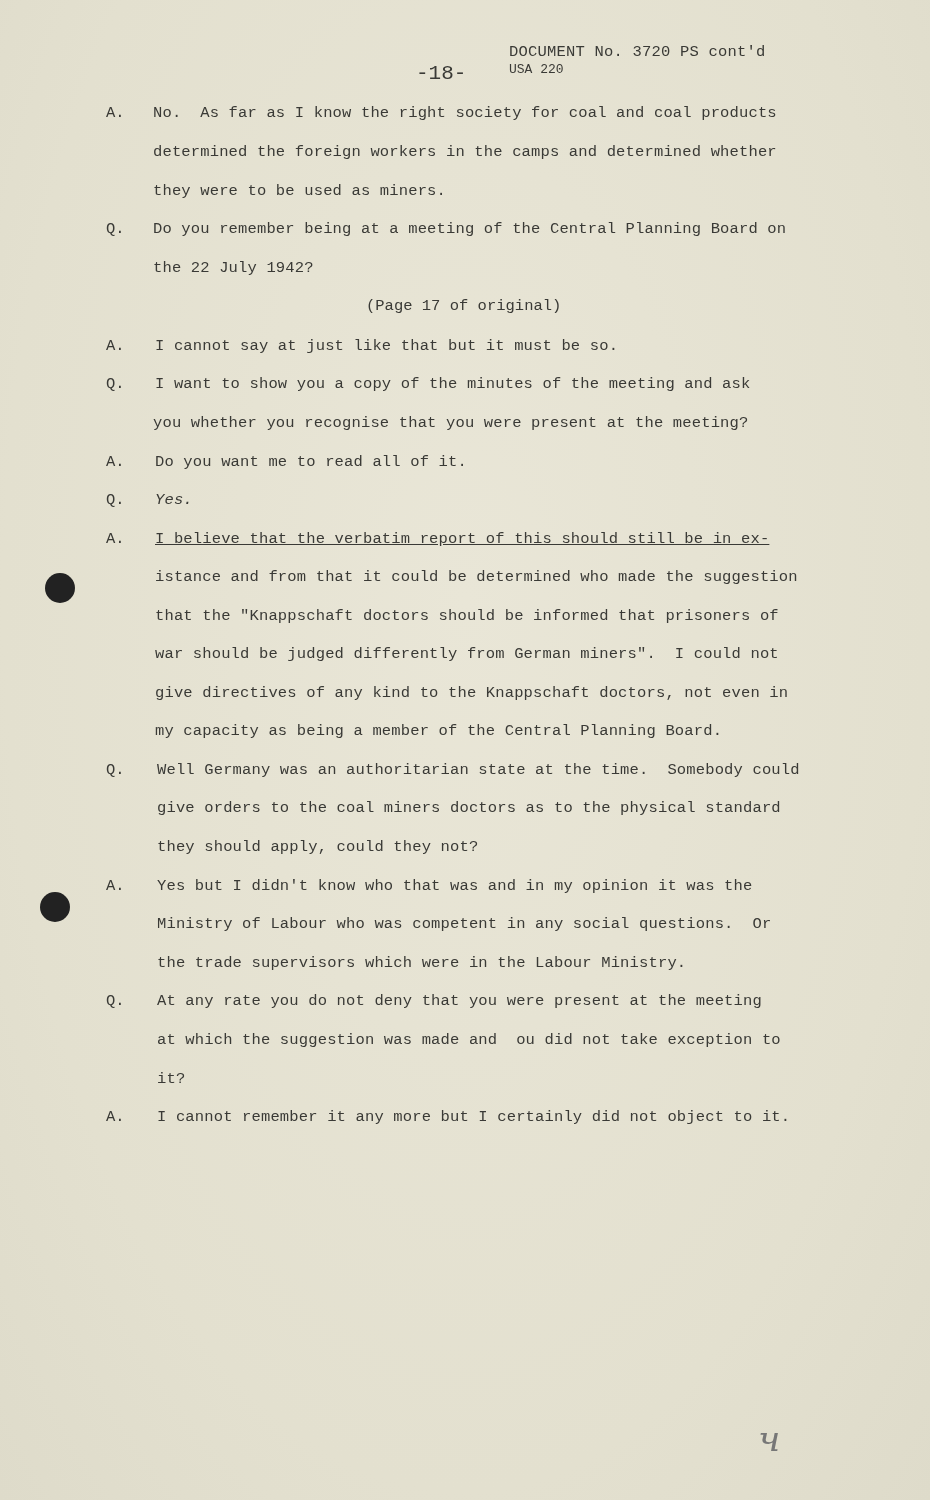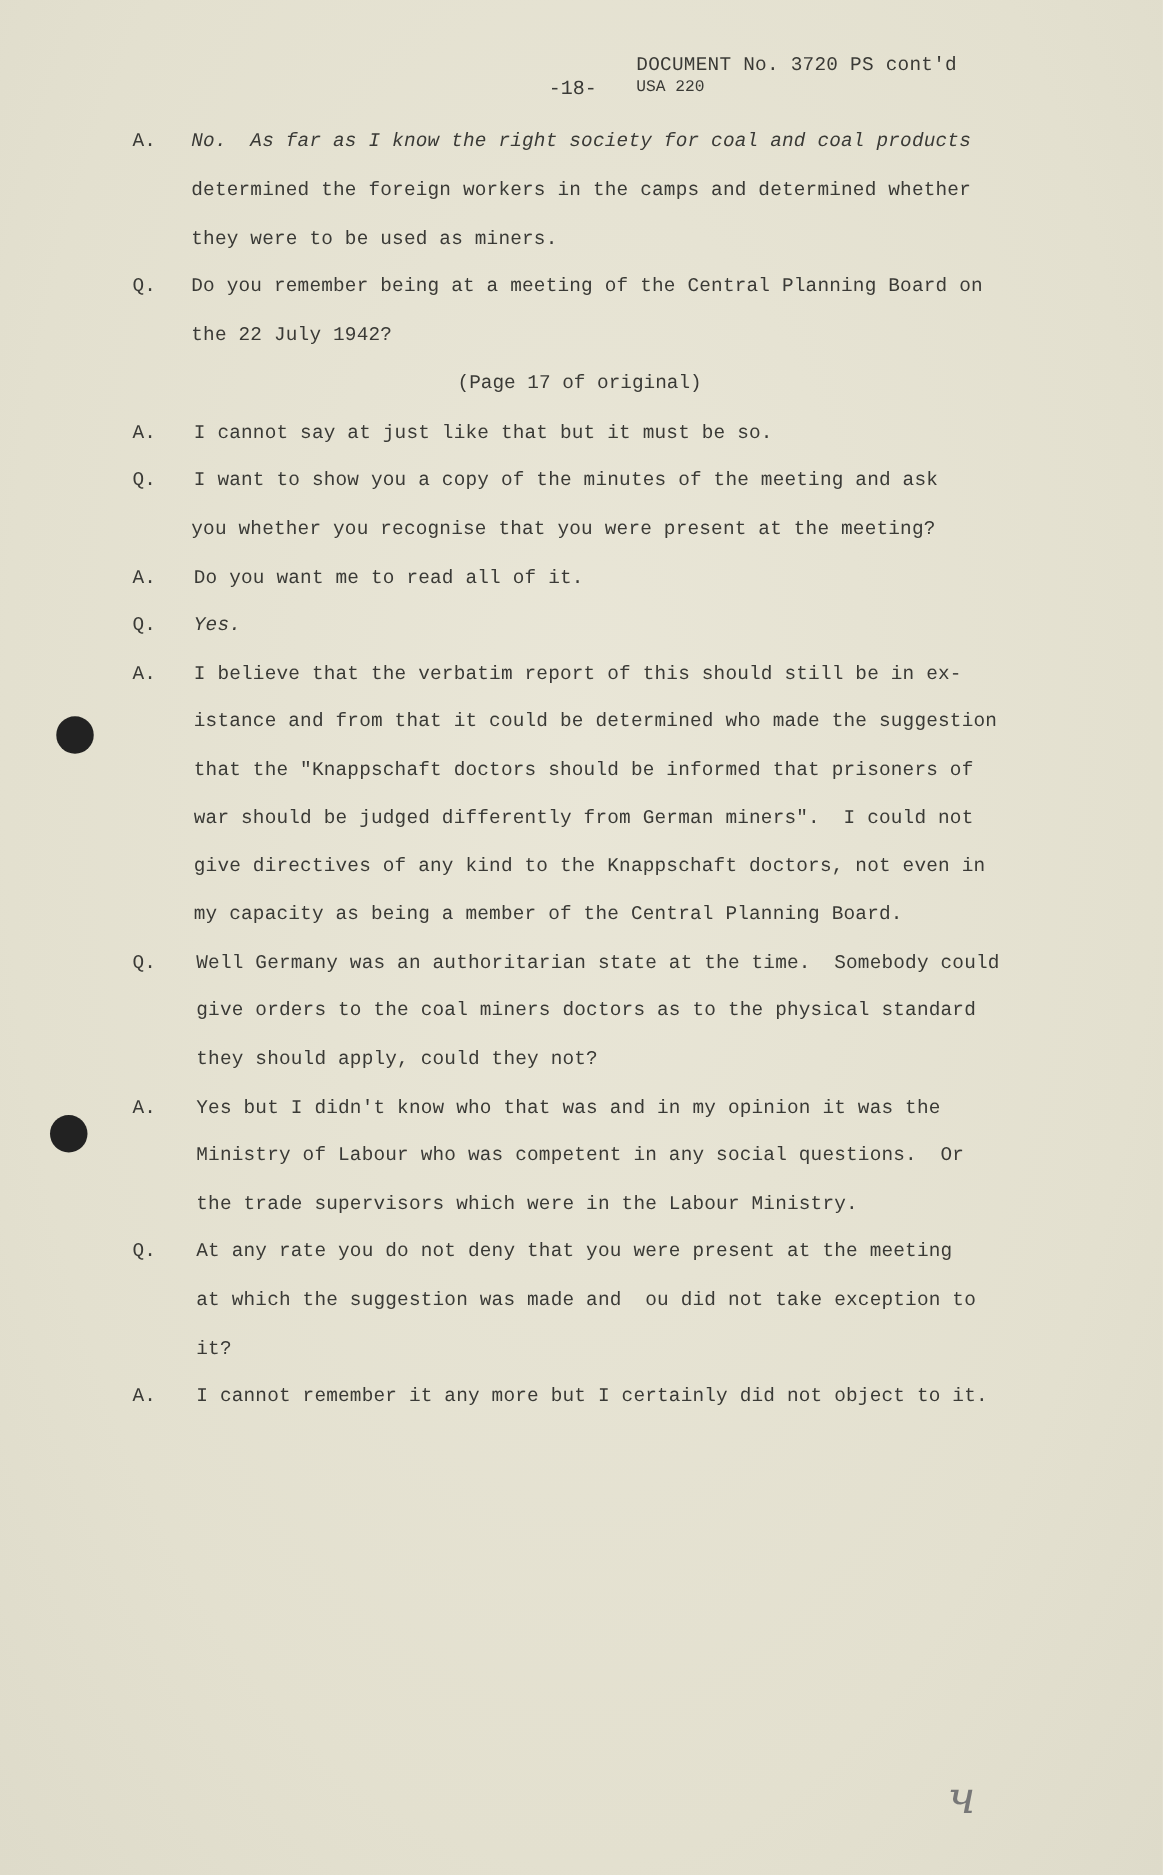--- a/index.html
+++ b/index.html
@@ -5,21 +5,21 @@
   html, body { margin: 0; padding: 0; }
   body {
     width: 930px; height: 1500px; position: relative; overflow: hidden;
     background: #e6e3d3;
     font-family: "Liberation Mono", "DejaVu Sans Mono", monospace;
     color: #3a3a36;
   }
   .page { position: absolute; inset: 0; background: radial-gradient(ellipse at 50% 40%, #e9e6d7 0%, #e3e0cf 70%, #dedbca 100%); }
   .header { position: absolute; left: 0; top: 0; width: 890px; height: 90px; }
   .doc-no { position: absolute; left: 509px; top: 43px; font-size: 15.5px; letter-spacing: 0.2px; }
-  .page-num { position: absolute; left: 439px; top: 62px; font-size: 16px; }
+  .page-num { position: absolute; left: 416px; top: 62px; font-size: 21px; }
   .usa-no { position: absolute; left: 509px; top: 62px; font-size: 13px; }
   .line {
     position: absolute; font-size: 15.5px; white-space: pre; letter-spacing: 0.15px;
   }
   .marker { position: absolute; left: 106px; font-size: 15.5px; }
   .centered { position: absolute; left: 366px; font-size: 15.5px; white-space: pre; }
   .hole { position: absolute; width: 30px; height: 30px; border-radius: 50%; background: #222; }
   .handmark { position: absolute; left: 758px; top: 1418px; font-family: "DejaVu Serif", serif; font-style: italic; font-size: 36px; color: #777; }
 </style>
 </head>
@@ -30,21 +30,21 @@
   <div class="header">
     <span class="doc-no">DOCUMENT No. 3720 PS cont'd</span>
     <span class="page-num">-18-</span>
     <span class="usa-no">USA 220</span>
   </div>
 
   <div class="hole" style="left:45px; top:573px;"></div>
   <div class="hole" style="left:40px; top:892px;"></div>
 
   <span class="marker" style="top:104px;">A.</span>
-  <span class="line" style="left:153px; top:104px;font-style:italic;">No.  As far as I know the right society for coal and coal products</span>
+  <span class="line" style="left:153px; top:104px;">No.  As far as I know the right society for coal and coal products</span>
   <span class="line" style="left:153px; top:143px;">determined the foreign workers in the camps and determined whether</span>
   <span class="line" style="left:153px; top:182px;">they were to be used as miners.</span>
 
   <span class="marker" style="top:220px;">Q.</span>
   <span class="line" style="left:153px; top:220px;">Do you remember being at a meeting of the Central Planning Board on</span>
   <span class="line" style="left:153px; top:259px;">the 22 July 1942?</span>
 
   <span class="centered" style="top:297px;">(Page 17 of original)</span>
 
   <span class="marker" style="top:337px;">A.</span>
@@ -54,21 +54,21 @@
   <span class="line" style="left:155px; top:375px;">I want to show you a copy of the minutes of the meeting and ask</span>
   <span class="line" style="left:153px; top:414px;">you whether you recognise that you were present at the meeting?</span>
 
   <span class="marker" style="top:453px;">A.</span>
   <span class="line" style="left:155px; top:453px;">Do you want me to read all of it.</span>
 
   <span class="marker" style="top:491px;">Q.</span>
   <span class="line" style="left:155px; top:491px;font-style:italic;">Yes.</span>
 
   <span class="marker" style="top:530px;">A.</span>
-  <span class="line" style="left:155px; top:530px;">I believe that the verbatim report of this should still be in ex-</span>
+  <span class="line" style="left:155px; top:530px;text-decoration:underline;">I believe that the verbatim report of this should still be in ex-</span>
   <span class="line" style="left:155px; top:568px;">istance and from that it could be determined who made the suggestion</span>
   <span class="line" style="left:155px; top:607px;">that the "Knappschaft doctors should be informed that prisoners of</span>
   <span class="line" style="left:155px; top:645px;">war should be judged differently from German miners".  I could not</span>
   <span class="line" style="left:155px; top:684px;">give directives of any kind to the Knappschaft doctors, not even in</span>
   <span class="line" style="left:155px; top:722px;">my capacity as being a member of the Central Planning Board.</span>
 
   <span class="marker" style="top:761px;">Q.</span>
   <span class="line" style="left:157px; top:761px;text-align:right;">Well Germany was an authoritarian state at the time.  Somebody could</span>
   <span class="line" style="left:157px; top:799px;">give orders to the coal miners doctors as to the physical standard</span>
   <span class="line" style="left:157px; top:838px;">they should apply, could they not?</span>

